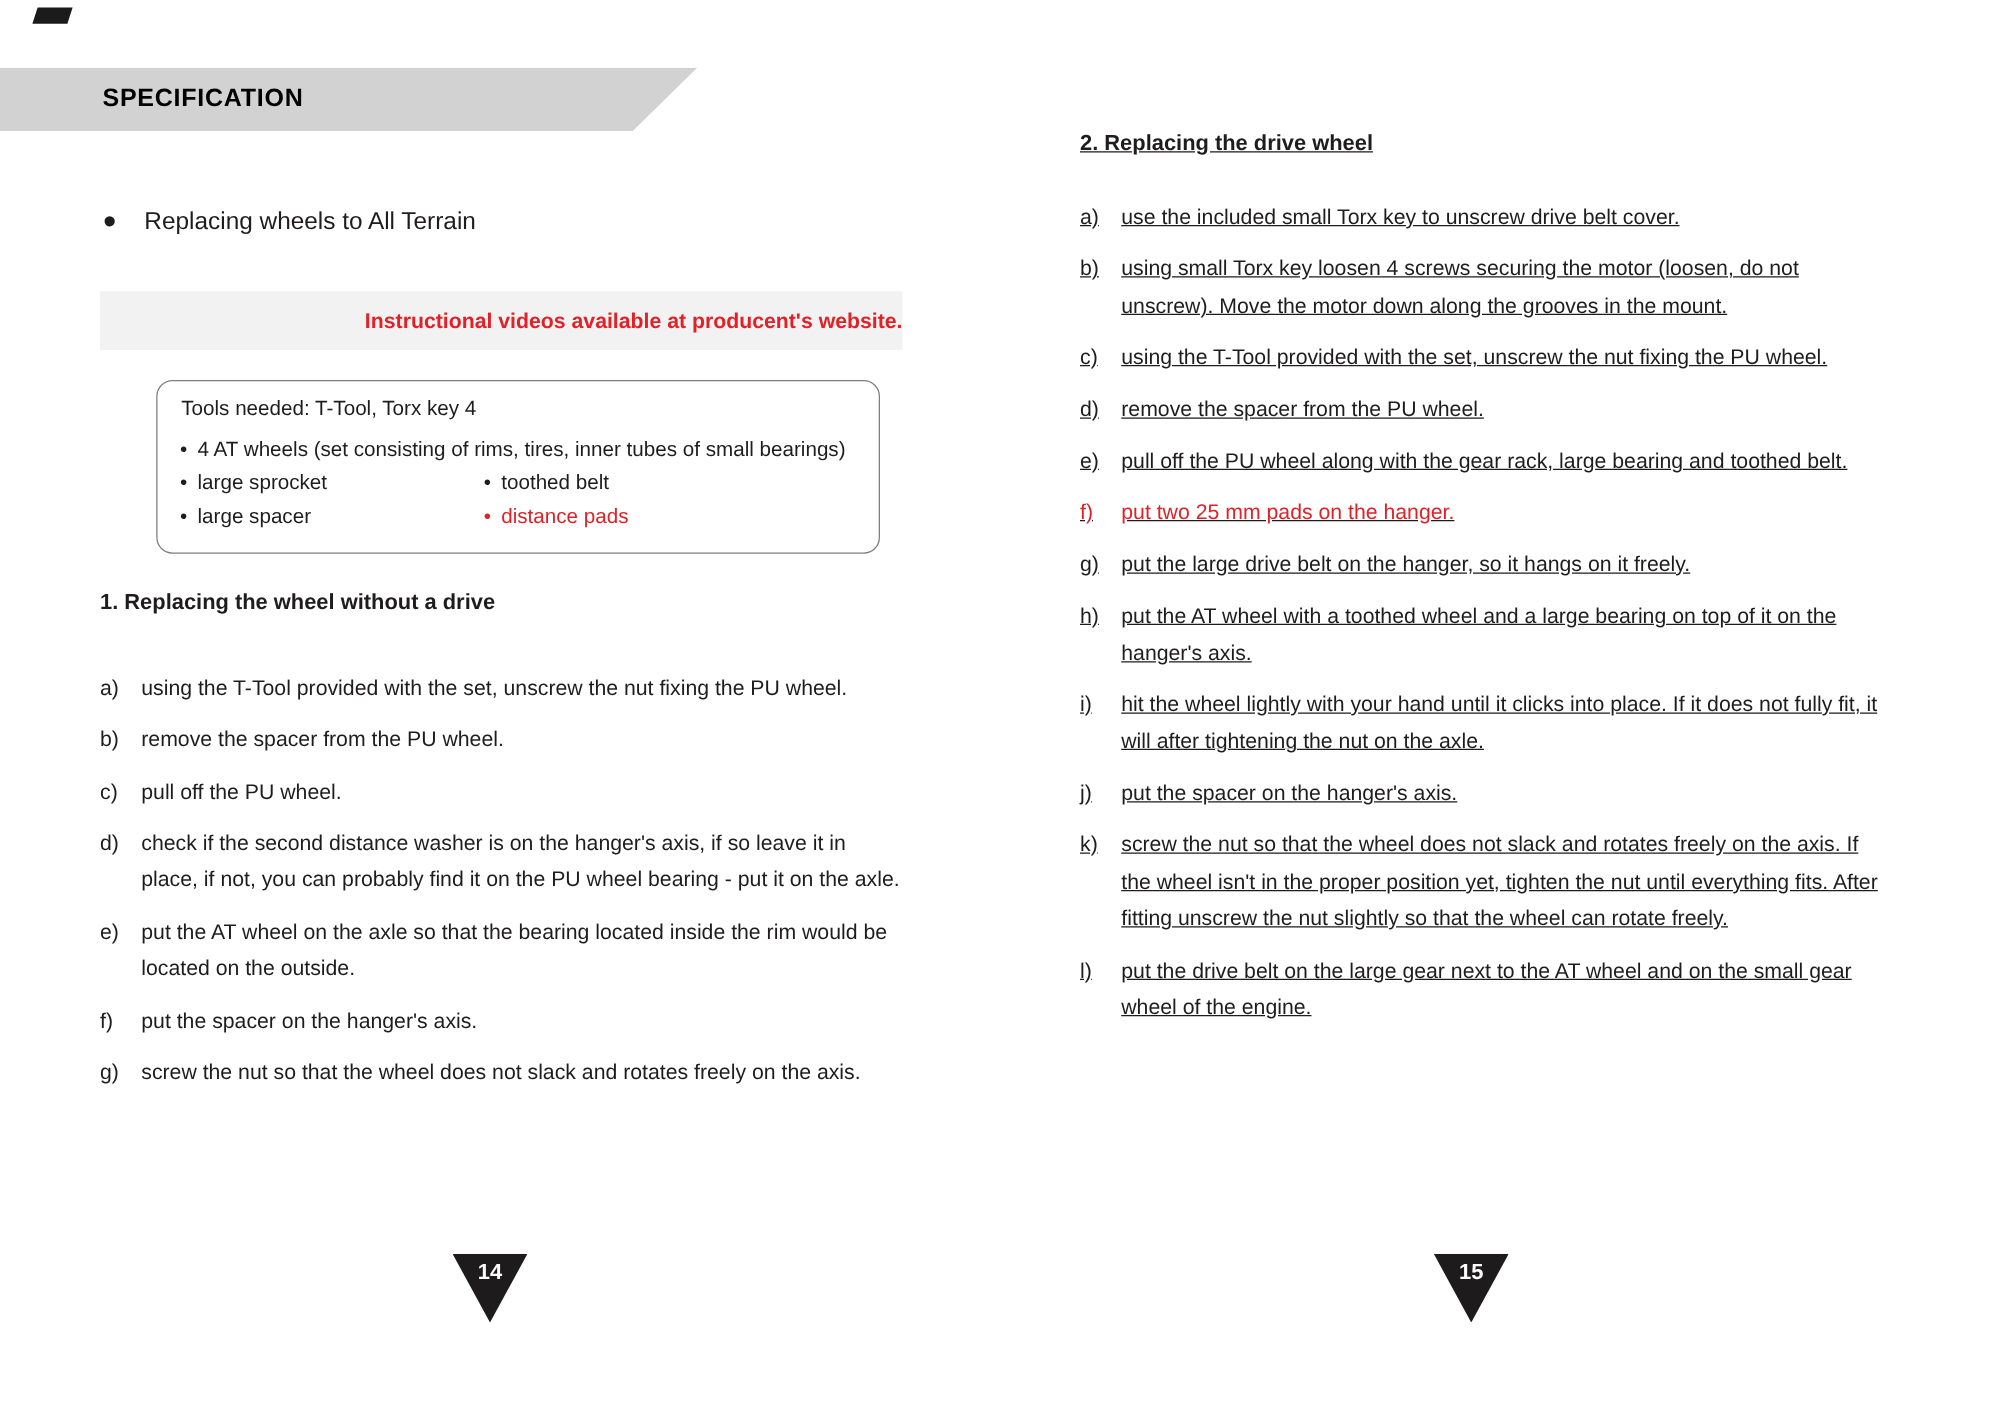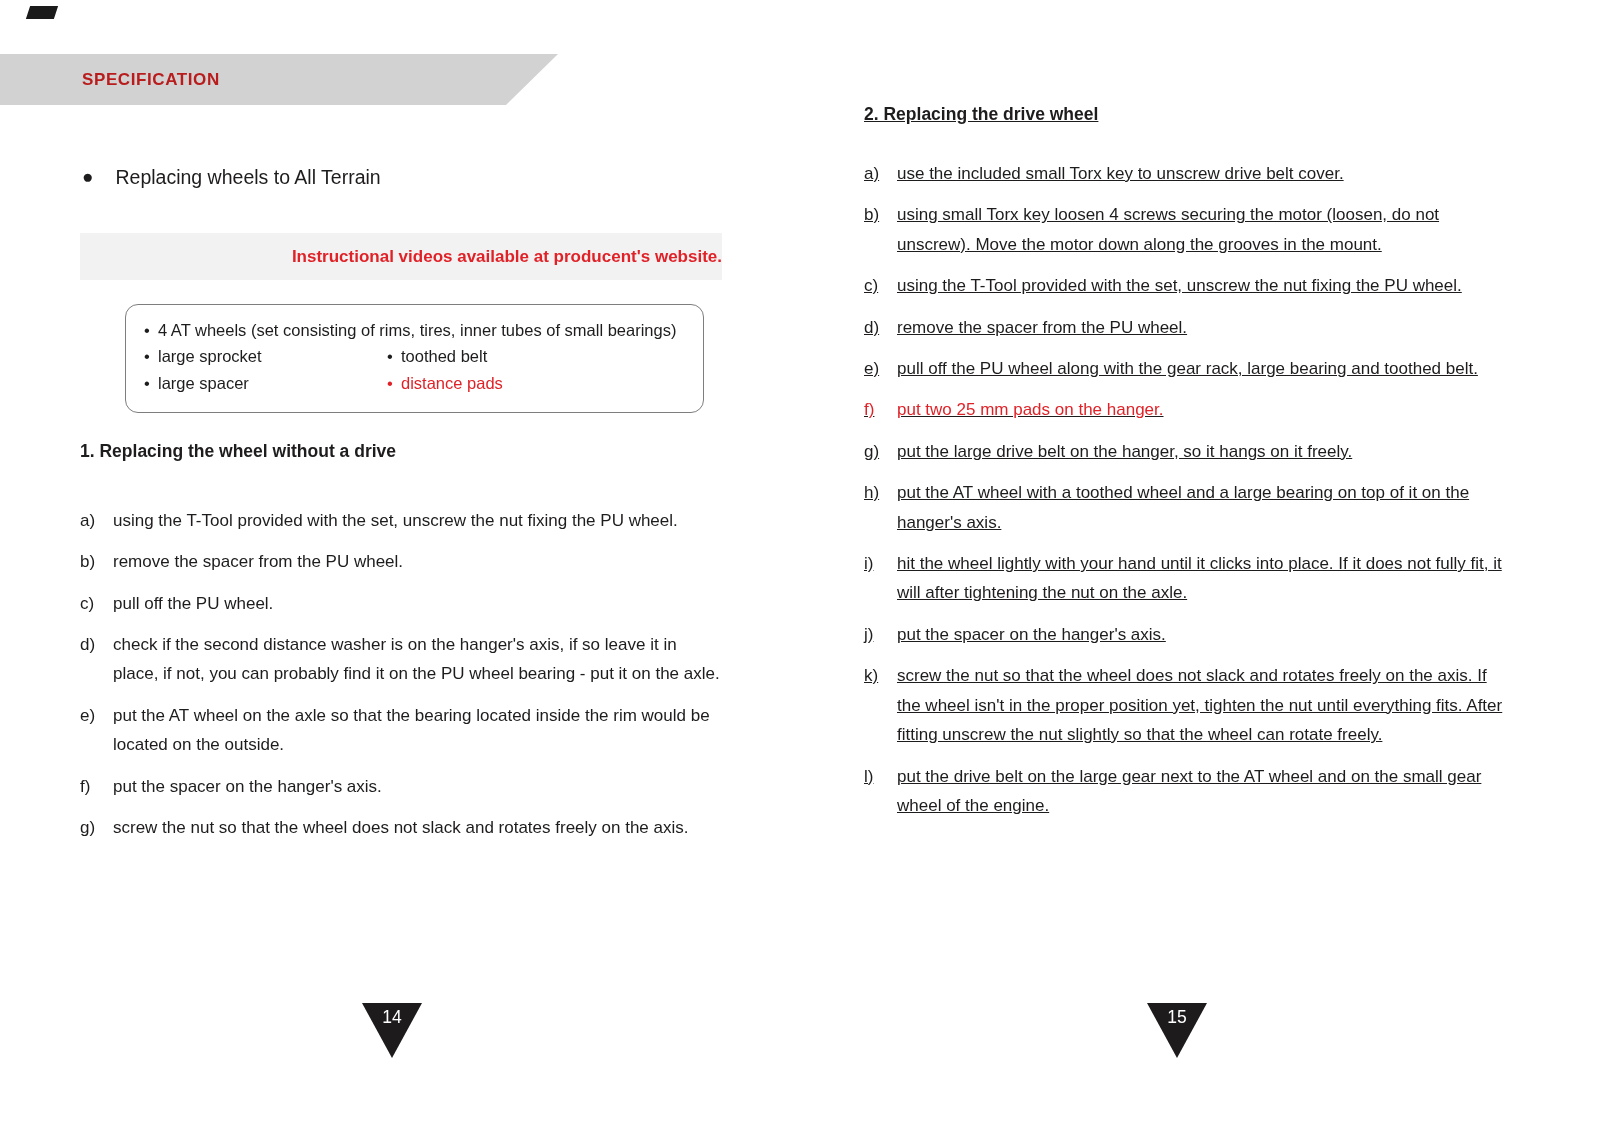--- a/index.html
+++ b/index.html
@@ -17,22 +17,22 @@
     background:#1b1b1b; transform:skewX(-18deg);
   }
 
   .banner {
     position:absolute; left:0; top:54px; width:558px; height:51px;
     background:#d2d2d2;
     clip-path:polygon(0 0, 100% 0, calc(100% - 52px) 100%, 0 100%);
     display:flex; align-items:center;
   }
   .banner-title {
-    font-size:17px; font-weight:700; letter-spacing:0.6px;
-    padding-left:82px; color:#b91c1c;
+    font-size:20px; font-weight:700; letter-spacing:0.6px;
+    padding-left:82px; color:#000000;
   }
 
   .col { position:absolute; }
   .col-left  { left:80px;  top:160px; width:642px; }
   .col-right { left:864px; top:96px;  width:640px;text-decoration:underline; }
 
   .bullet-title {
     display:flex; align-items:baseline; font-size:19.5px; margin:6px 0 44px 2px;
   }
   .bullet-title .disc {
@@ -71,21 +71,21 @@
   .step-label { }
   .step.red, .step.red .step-label { color:#e02228; }
 
   .page-marker {
     position:absolute; width:60px; height:55px;
     background:#1d1b1b;
     clip-path:polygon(0 0, 100% 0, 50% 100%);
     text-align:center;
   }
   .page-marker .num {
-    display:inline-block; color:#ffffff; font-size:17.5px; font-weight:400;
+    display:inline-block; color:#ffffff; font-size:17.5px; font-weight:700;
     padding-top:4px;
   }
   .marker-left  { left:362px;  top:1003px; }
   .marker-right { left:1147px; top:1003px; }
 </style>
 </head>
 <body>
 
 <div class="corner-mark"></div>
 
@@ -98,20 +98,21 @@
   <div class="bullet-title">
     <span class="disc">●</span>
     <span>Replacing wheels to All Terrain</span>
   </div>
 
   <div class="notice">
     <span class="red-text">Instructional videos available at producent's website.</span>
   </div>
 
   <div class="tools-box">
+    <div class="tools-line">Tools needed: T-Tool, Torx key 4</div>
     <div class="tb-item">
       <span class="b">•</span>
       <span>4 AT wheels (set consisting of rims, tires, inner tubes of small bearings)</span>
     </div>
     <div class="tb-row">
       <div class="tb-item">
         <span class="b">•</span>
         <span>large sprocket</span>
       </div>
       <div class="tb-item">

